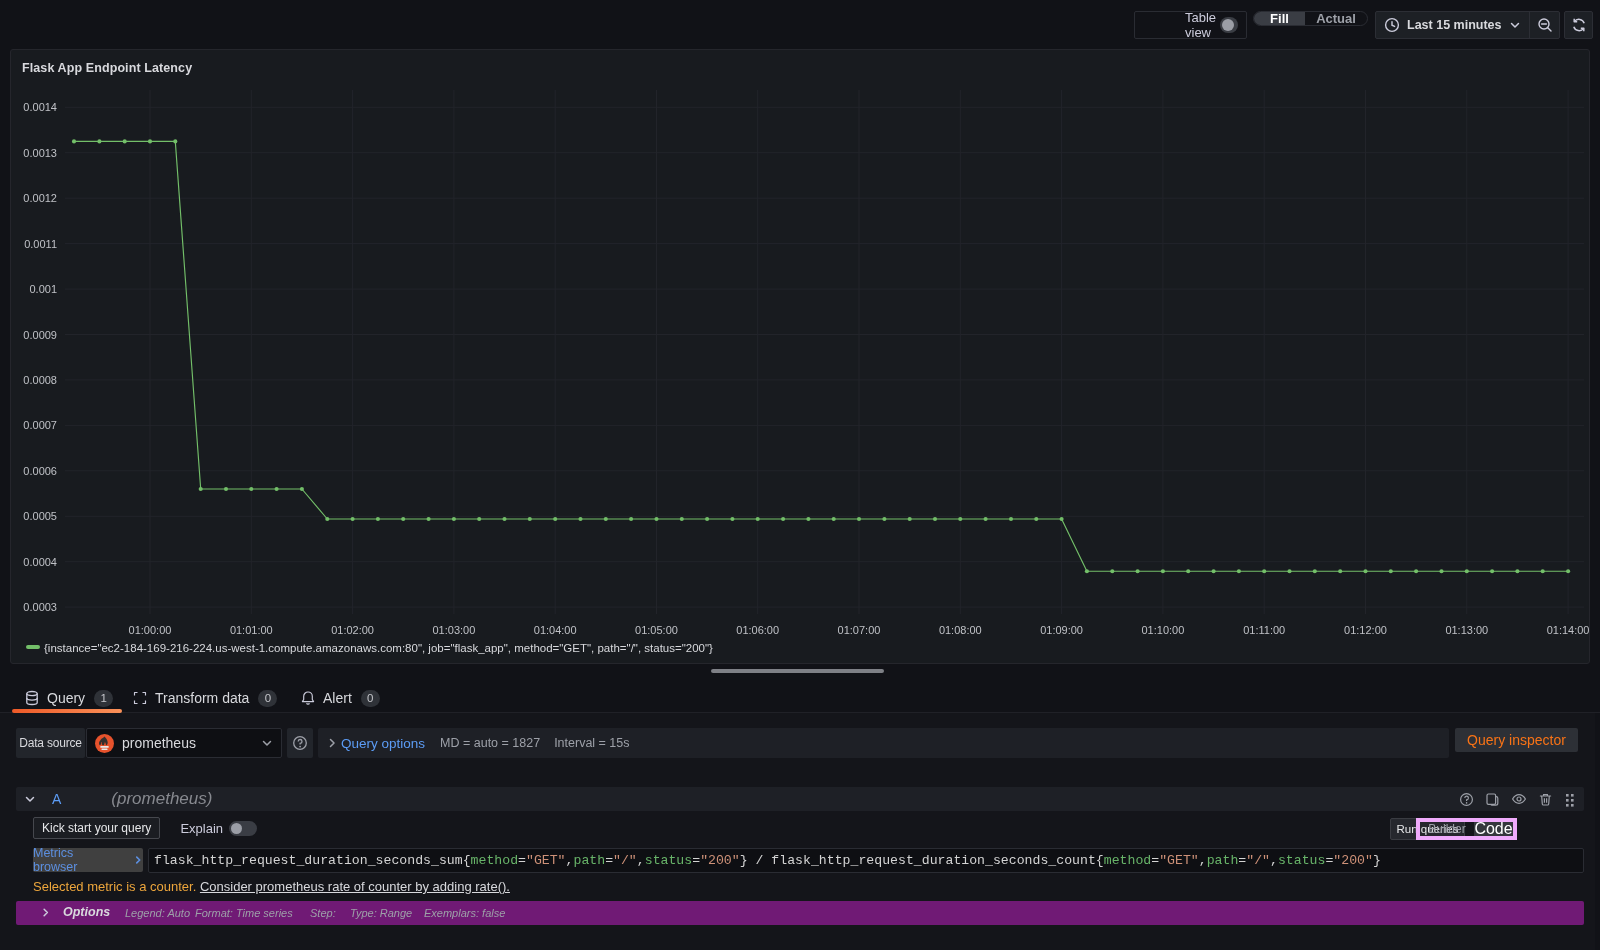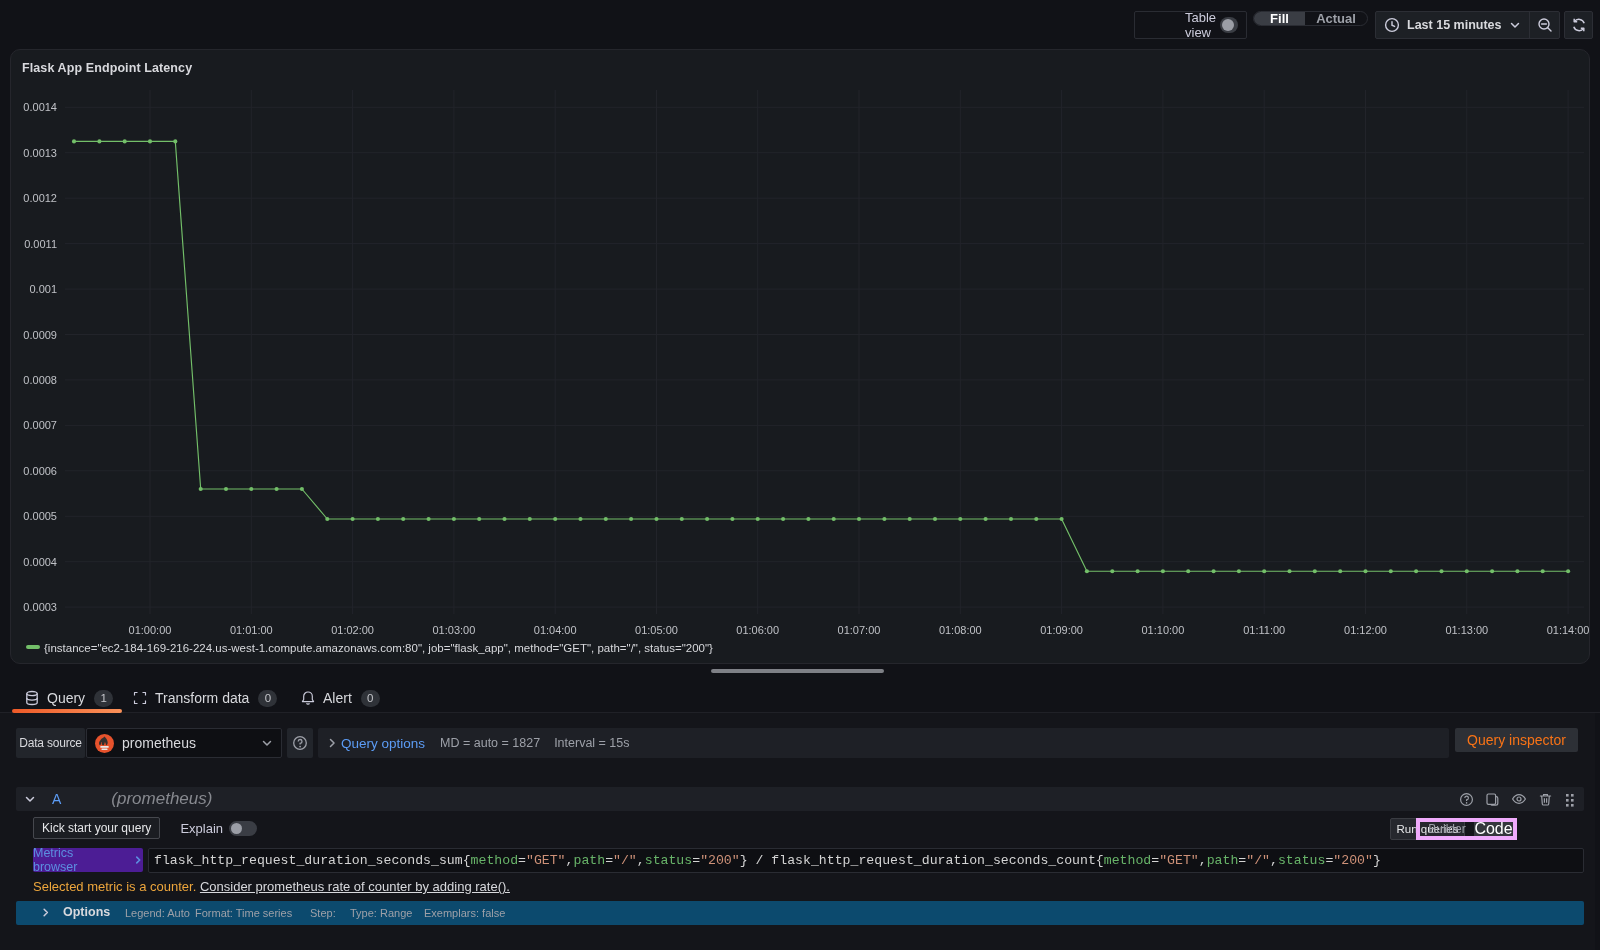--- a/index.html
+++ b/index.html
@@ -47,21 +47,21 @@
 </div>
 <div class="abs row" style="left:1564px;top:11px;width:29px;height:28px;background:#1d2025;border:1px solid #2c2e35;border-radius:2px;justify-content:center;">
   <svg width="16" height="16" viewBox="0 0 16 16" style="">
       <path d="M13.2 6.2 A5.6 5.6 0 0 0 3.4 4.6" fill="none" stroke="#ccccdc" stroke-width="1.5"></path>
       <path d="M3.2 1.8 V4.8 H6.2" fill="none" stroke="#ccccdc" stroke-width="1.5" stroke-linejoin="round"></path>
       <path d="M2.8 9.8 A5.6 5.6 0 0 0 12.6 11.4" fill="none" stroke="#ccccdc" stroke-width="1.5"></path>
       <path d="M12.8 14.2 V11.2 H9.8" fill="none" stroke="#ccccdc" stroke-width="1.5" stroke-linejoin="round"></path>
     </svg>
 </div>
 
-<div class="abs" style="left:10px;top:49px;width:1580px;height:615px;background:#181b1f;border:1px solid #25262c;border-radius:10px;">
+<div class="abs" style="left:10px;top:49px;width:1580px;height:615px;background:#181b1f;border:1px solid #25262c;border-radius:3px;">
   <div class="abs" style="left:11px;top:11px;font-size:12.5px;font-weight:700;color:#d8d9dd;letter-spacing:0.1px;">Flask App Endpoint Latency</div>
   <svg class="abs" style="left:0;top:0;overflow:visible;" width="1578" height="613" viewBox="0 0 1578 613">
   <line x1="54" y1="57.3" x2="1573" y2="57.3" stroke="#22242a" stroke-width="1"></line>
 <text x="46" y="61.3" text-anchor="end" font-size="11" fill="#bfc1c6">0.0014</text>
 <line x1="54" y1="102.7" x2="1573" y2="102.7" stroke="#22242a" stroke-width="1"></line>
 <text x="46" y="106.7" text-anchor="end" font-size="11" fill="#bfc1c6">0.0013</text>
 <line x1="54" y1="148.2" x2="1573" y2="148.2" stroke="#22242a" stroke-width="1"></line>
 <text x="46" y="152.2" text-anchor="end" font-size="11" fill="#bfc1c6">0.0012</text>
 <line x1="54" y1="193.6" x2="1573" y2="193.6" stroke="#22242a" stroke-width="1"></line>
 <text x="46" y="197.6" text-anchor="end" font-size="11" fill="#bfc1c6">0.0011</text>
@@ -286,35 +286,35 @@
   <span style="margin-left:6px;display:inline-block;width:28px;height:15px;border-radius:8px;background:#3a3d44;position:relative;">
     <span style="position:absolute;left:2px;top:2px;width:11px;height:11px;border-radius:50%;background:#9b9ea6;"></span>
   </span>
 </div>
 <div class="abs row" style="left:1390px;top:818px;width:75px;height:22px;background:#26282e;border:1px solid #3a3c42;border-radius:2px;justify-content:center;font-size:11.5px;font-weight:500;color:#e6e7e9;">Run queries</div>
 <div class="abs row" style="left:1416px;top:818px;height:22px;border:4px solid #f0abfc;border-radius:0;overflow:hidden;">
   <span style="display:inline-flex;align-items:center;justify-content:center;height:22px;width:54px;color:#9da0a8;font-size:12px;font-weight:500;">Builder</span>
   <span style="display:inline-flex;align-items:center;justify-content:center;height:22px;width:39px;background:#35373d;color:#ffffff;font-size:16px;font-weight:500;">Code</span>
 </div>
 
-<div class="abs row" style="left:33px;top:848px;width:110px;height:24px;background:#4c1d95;border-radius:2px;justify-content:flex-end;gap:36px;">
+<div class="abs row" style="left:33px;top:848px;width:110px;height:24px;background:#404040;border-radius:2px;justify-content:flex-end;gap:36px;">
   <span style="font-size:12.5px;font-weight:500;color:#5c8fe0;">Metrics browser</span>
   <span style="margin-left:5px;display:inline-flex;">
       <svg width="10" height="10" viewBox="0 0 10 10" style="">
         <path d="M3.75 2.1 L6.7 5.0 L3.75 7.9" fill="none" stroke="#5c8fe0" stroke-width="1.6" stroke-linecap="round" stroke-linejoin="round"></path>
       </svg>
     </span>
 </div>
 <div class="abs row" style="left:148px;top:848px;width:1436px;height:25px;background:#0e0f13;border:1px solid #2a2c33;border-radius:2px;padding:0 5px;">
   <span style="font-family:'Liberation Mono',monospace;font-size:13.2px;color:#d4d4d4;white-space:pre;">flask_http_request_duration_seconds_sum{<span style="color:#68b469">method</span>=<span style="color:#ce9178">"GET"</span>,<span style="color:#68b469">path</span>=<span style="color:#ce9178">"/"</span>,<span style="color:#68b469">status</span>=<span style="color:#ce9178">"200"</span>} / flask_http_request_duration_seconds_count{<span style="color:#68b469">method</span>=<span style="color:#ce9178">"GET"</span>,<span style="color:#68b469">path</span>=<span style="color:#ce9178">"/"</span>,<span style="color:#68b469">status</span>=<span style="color:#ce9178">"200"</span>}</span>
 </div>
 
 <div class="abs" style="left:33px;top:879px;font-size:13px;color:#eda63c;">Selected metric is a counter.&nbsp;<span style="color:#d8d9dd;text-decoration:underline;">Consider prometheus rate of counter by adding rate().</span></div>
 
-<div class="abs" style="left:16px;top:901px;width:1568px;height:24px;background:#0c4a6e;border-radius:2px;">
+<div class="abs" style="left:16px;top:901px;width:1568px;height:24px;background:#701a75;border-radius:2px;font-style:italic;">
   <span class="abs" style="left:24px;top:6px;display:inline-flex;">
       <svg width="11" height="11" viewBox="0 0 11 11" style="">
         <path d="M4.125 2.31 L7.37 5.5 L4.125 8.690000000000001" fill="none" stroke="#ccccdc" stroke-width="1.5" stroke-linecap="round" stroke-linejoin="round"></path>
       </svg>
     </span>
   <span class="abs" style="left:47px;top:4px;font-size:12.5px;font-weight:700;color:#d8d9dd;">Options</span>
   <span class="abs" style="left:109px;top:6px;font-size:11px;color:#9da0a8;">Legend: Auto</span>
   <span class="abs" style="left:179px;top:6px;font-size:11px;color:#9da0a8;">Format: Time series</span>
   <span class="abs" style="left:294px;top:6px;font-size:11px;color:#9da0a8;">Step:</span>
   <span class="abs" style="left:334px;top:6px;font-size:11px;color:#9da0a8;">Type: Range</span>

